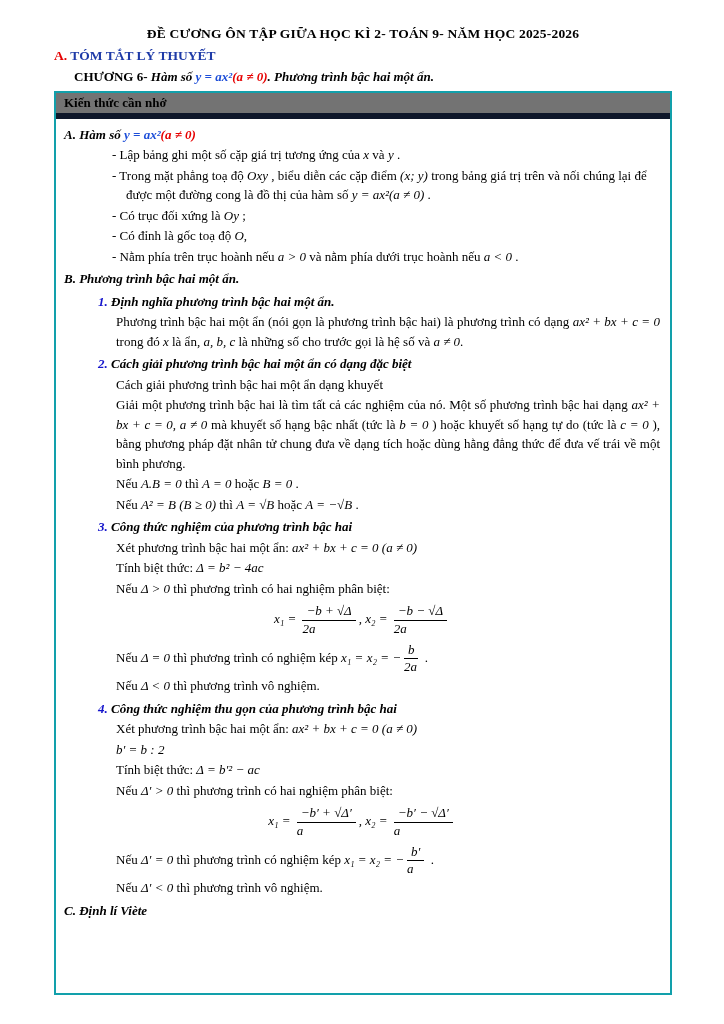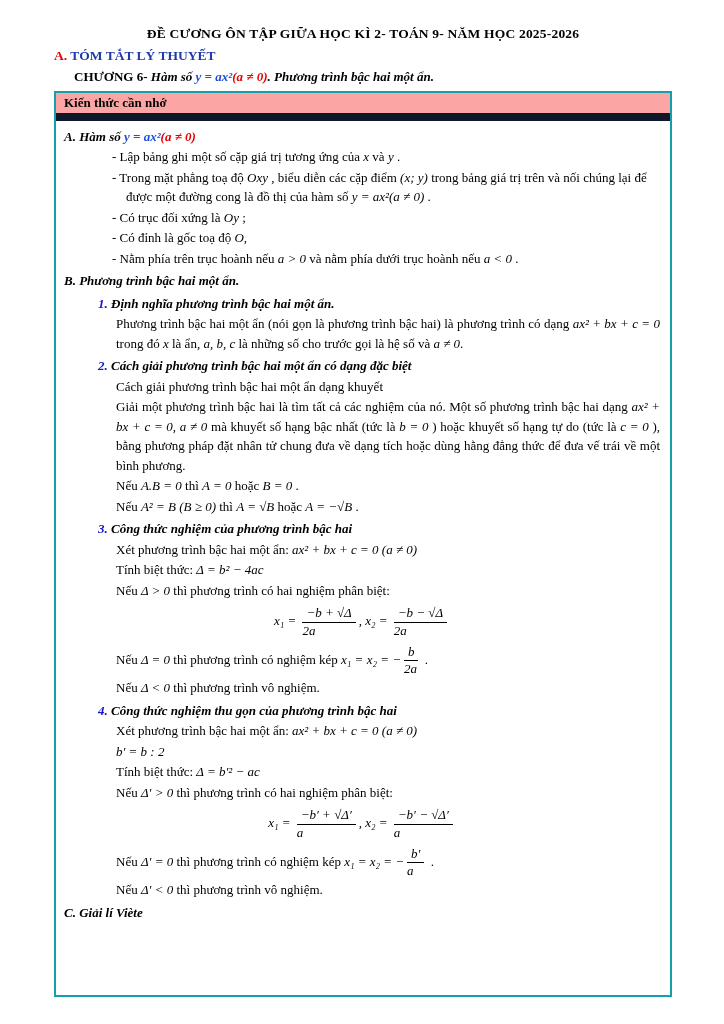--- a/index.html
+++ b/index.html
@@ -24,21 +24,21 @@
   .s-b{font-weight:bold;}
   .s-bi{font-weight:bold;font-style:italic;}
   .s-bib{font-weight:bold;font-style:italic;color:#1515cc;}
   .s-hr{color:#e60000;font-weight:bold;font-size:13.5px;}
   .s-hb{color:#1f3ba8;font-weight:bold;font-size:13.5px;}
   .s-m{font-style:italic;}
   .s-mbb{font-style:italic;font-weight:bold;color:#1d4ed8;}
   .s-mrb{font-style:italic;font-weight:bold;color:#e60000;}
   
   .kbox{border:2px solid #12a0ab;margin-top:4px;}
-  .kbox-header{background:#fca5a5;border-bottom:8px solid #0f172a;font-weight:bold;padding:2px 8px;}
+  .kbox-header{background:#737373;border-bottom:6px solid #0f172a;font-weight:bold;padding:2px 8px;}
   .kbox-body{padding:3px 10px 72px 8px;}
   
   .frac{display:inline-block;vertical-align:middle;text-align:left;font-style:italic;margin:0 3px;}
   .frac .fn{display:block;border-bottom:1px solid #000;padding:0 4px;line-height:1.25;}
   .frac .fd{display:block;line-height:1.25;}
 </style>
 </head>
 <body>
 
 <div class="page">
@@ -72,16 +72,16 @@
         <div class="blk indb"><span class="s-t">Nếu </span><span class="s-m">Δ = 0</span><span class="s-t"> thì phương trình có nghiệm kép </span><span class="s-m">x₁ = x₂ = −</span><span class="frac"><span class="fn">b</span><span class="fd">2a</span></span><span class="s-t"> .</span></div>
         <div class="blk indb"><span class="s-t"> Nếu </span><span class="s-m">Δ &lt; 0</span><span class="s-t"> thì phương trình vô nghiệm.</span></div>
         <div class="blk ind1 hd"><span class="s-bib">4.</span><span class="s-bi"> Công thức nghiệm thu gọn của phương trình bậc hai</span></div>
         <div class="blk indb"><span class="s-t">Xét phương trình bậc hai một ẩn: </span><span class="s-m">ax² + bx + c = 0 (a ≠ 0)</span></div>
         <div class="blk indb"><span class="s-m">b′ = b : 2</span></div>
         <div class="blk indb"><span class="s-t">Tính biệt thức: </span><span class="s-m">Δ = b′² − ac</span></div>
         <div class="blk indb"><span class="s-t">Nếu </span><span class="s-m">Δ′ &gt; 0</span><span class="s-t"> thì phương trình có hai nghiệm phân biệt:</span></div>
         <div class="blk center"><span class="s-m">x₁ = </span><span class="frac"><span class="fn">−b′ + √Δ′</span><span class="fd">a</span></span><span class="s-m">,   x₂ = </span><span class="frac"><span class="fn">−b′ − √Δ′</span><span class="fd">a</span></span></div>
         <div class="blk indb"><span class="s-t">Nếu </span><span class="s-m">Δ′ = 0</span><span class="s-t"> thì phương trình có nghiệm kép </span><span class="s-m">x₁ = x₂ = −</span><span class="frac"><span class="fn">b′</span><span class="fd">a</span></span><span class="s-t"> .</span></div>
         <div class="blk indb"><span class="s-t"> Nếu </span><span class="s-m">Δ′ &lt; 0</span><span class="s-t"> thì phương trình vô nghiệm.</span></div>
-        <div class="blk hd"><span class="s-bi">C. Giải lí Viète</span></div>
+        <div class="blk hd"><span class="s-bi">C. Định lí Viète</span></div>
       </div>
   </div>
 </div>
 
 </body></html>

